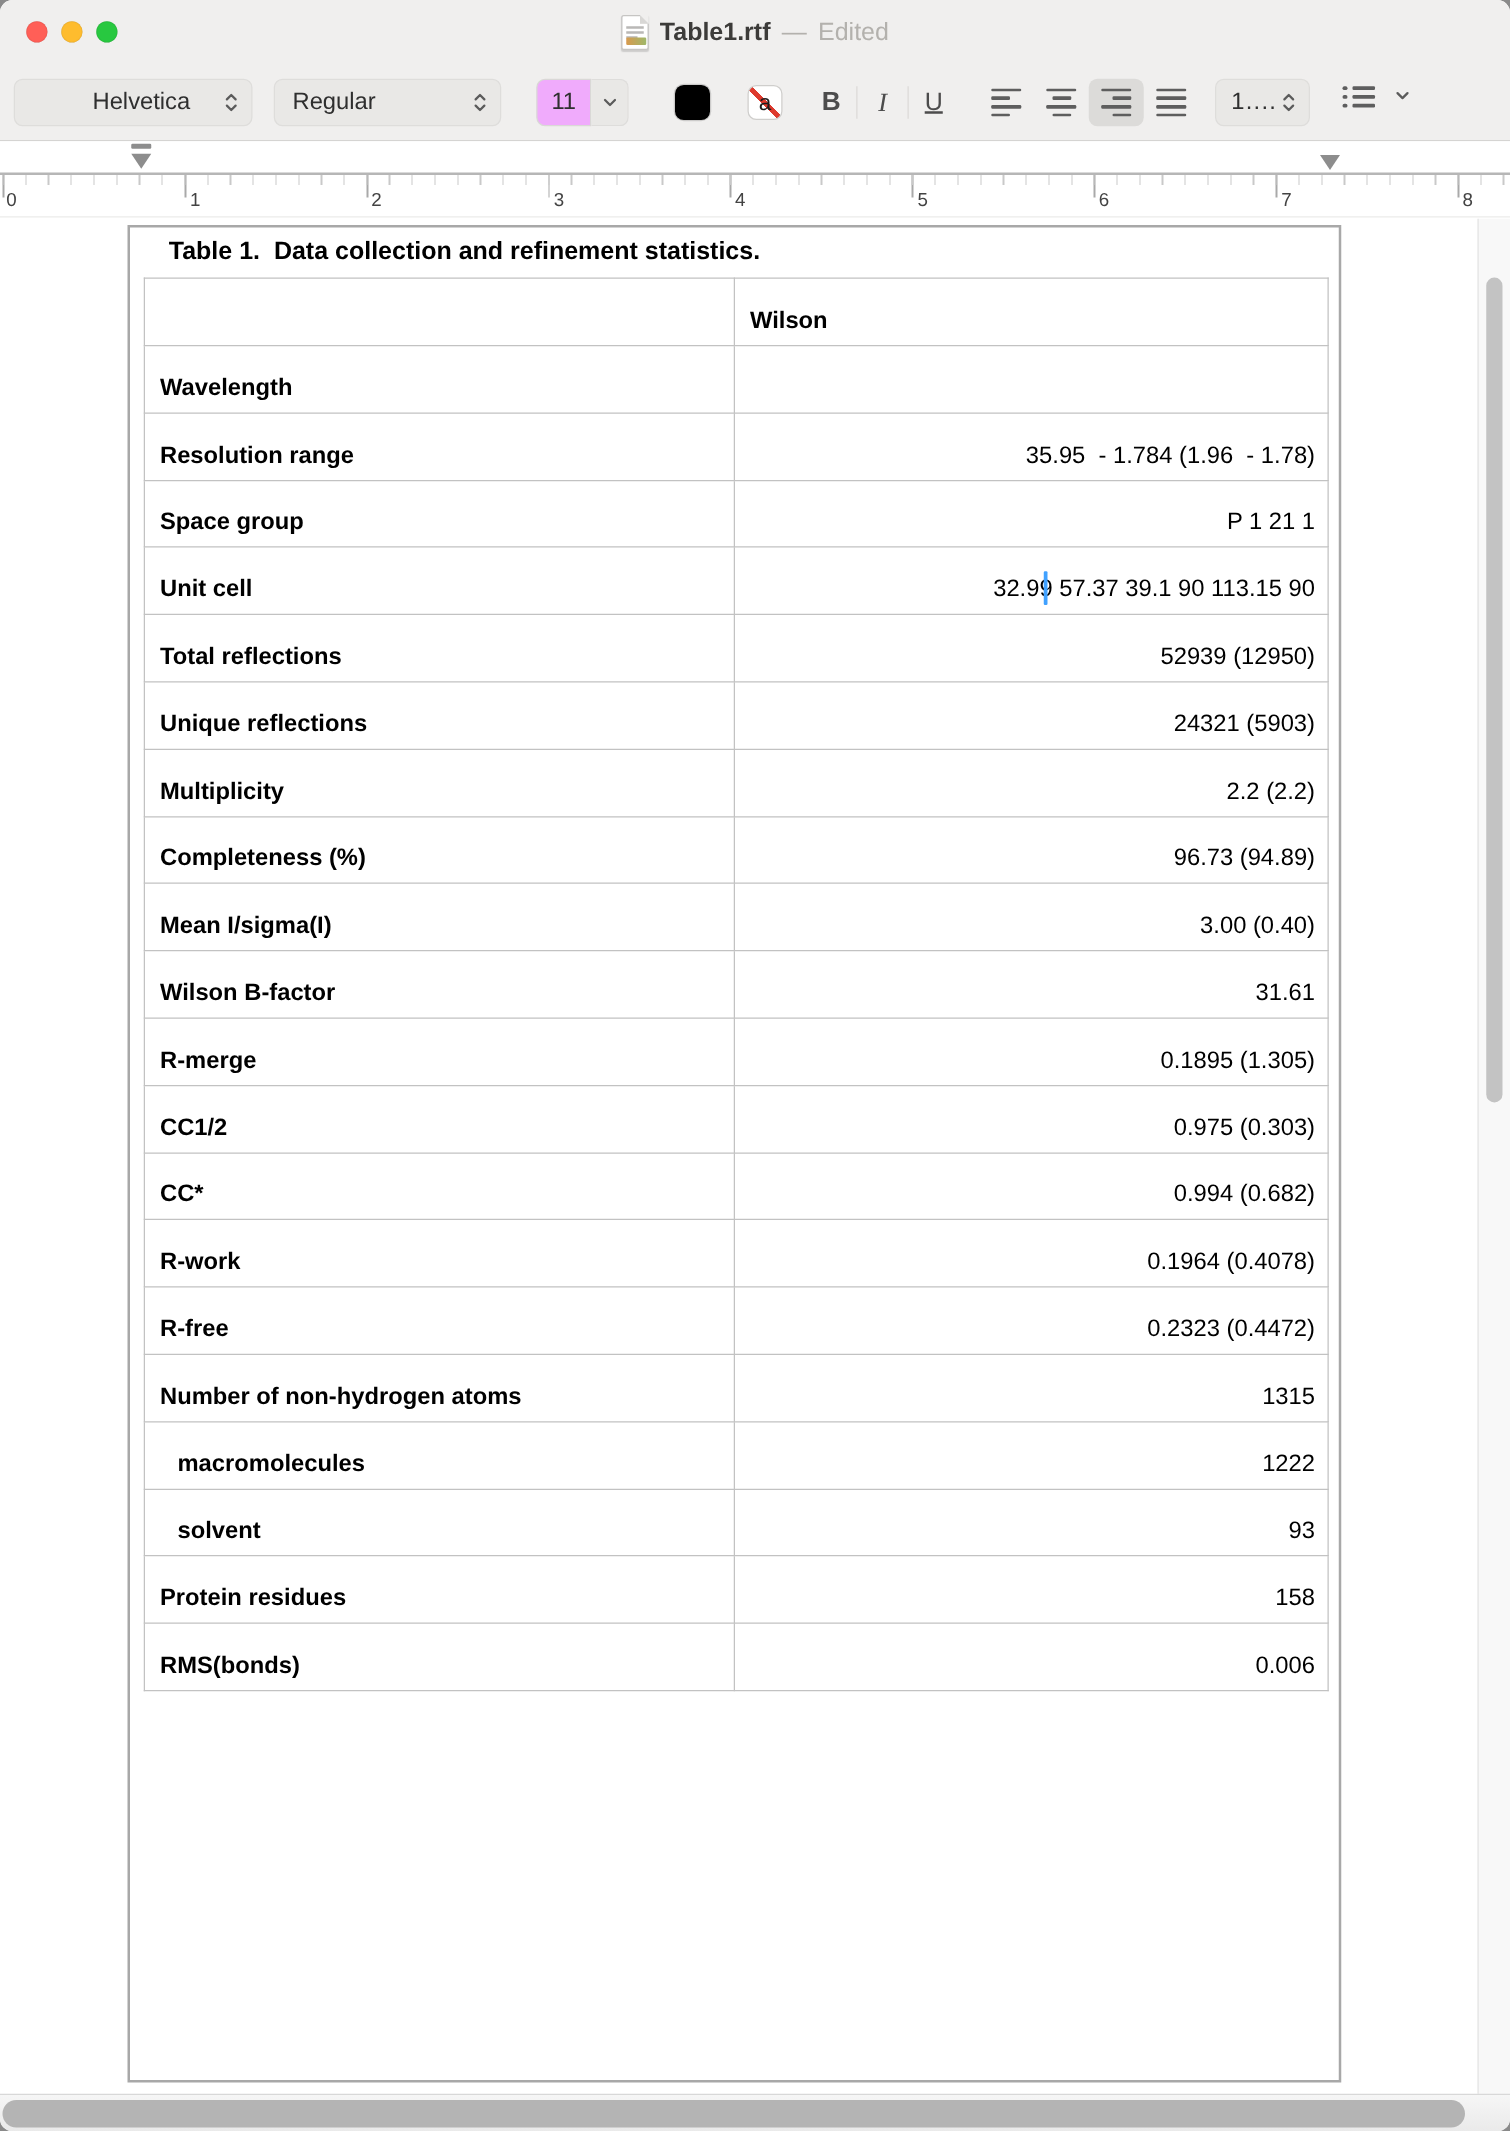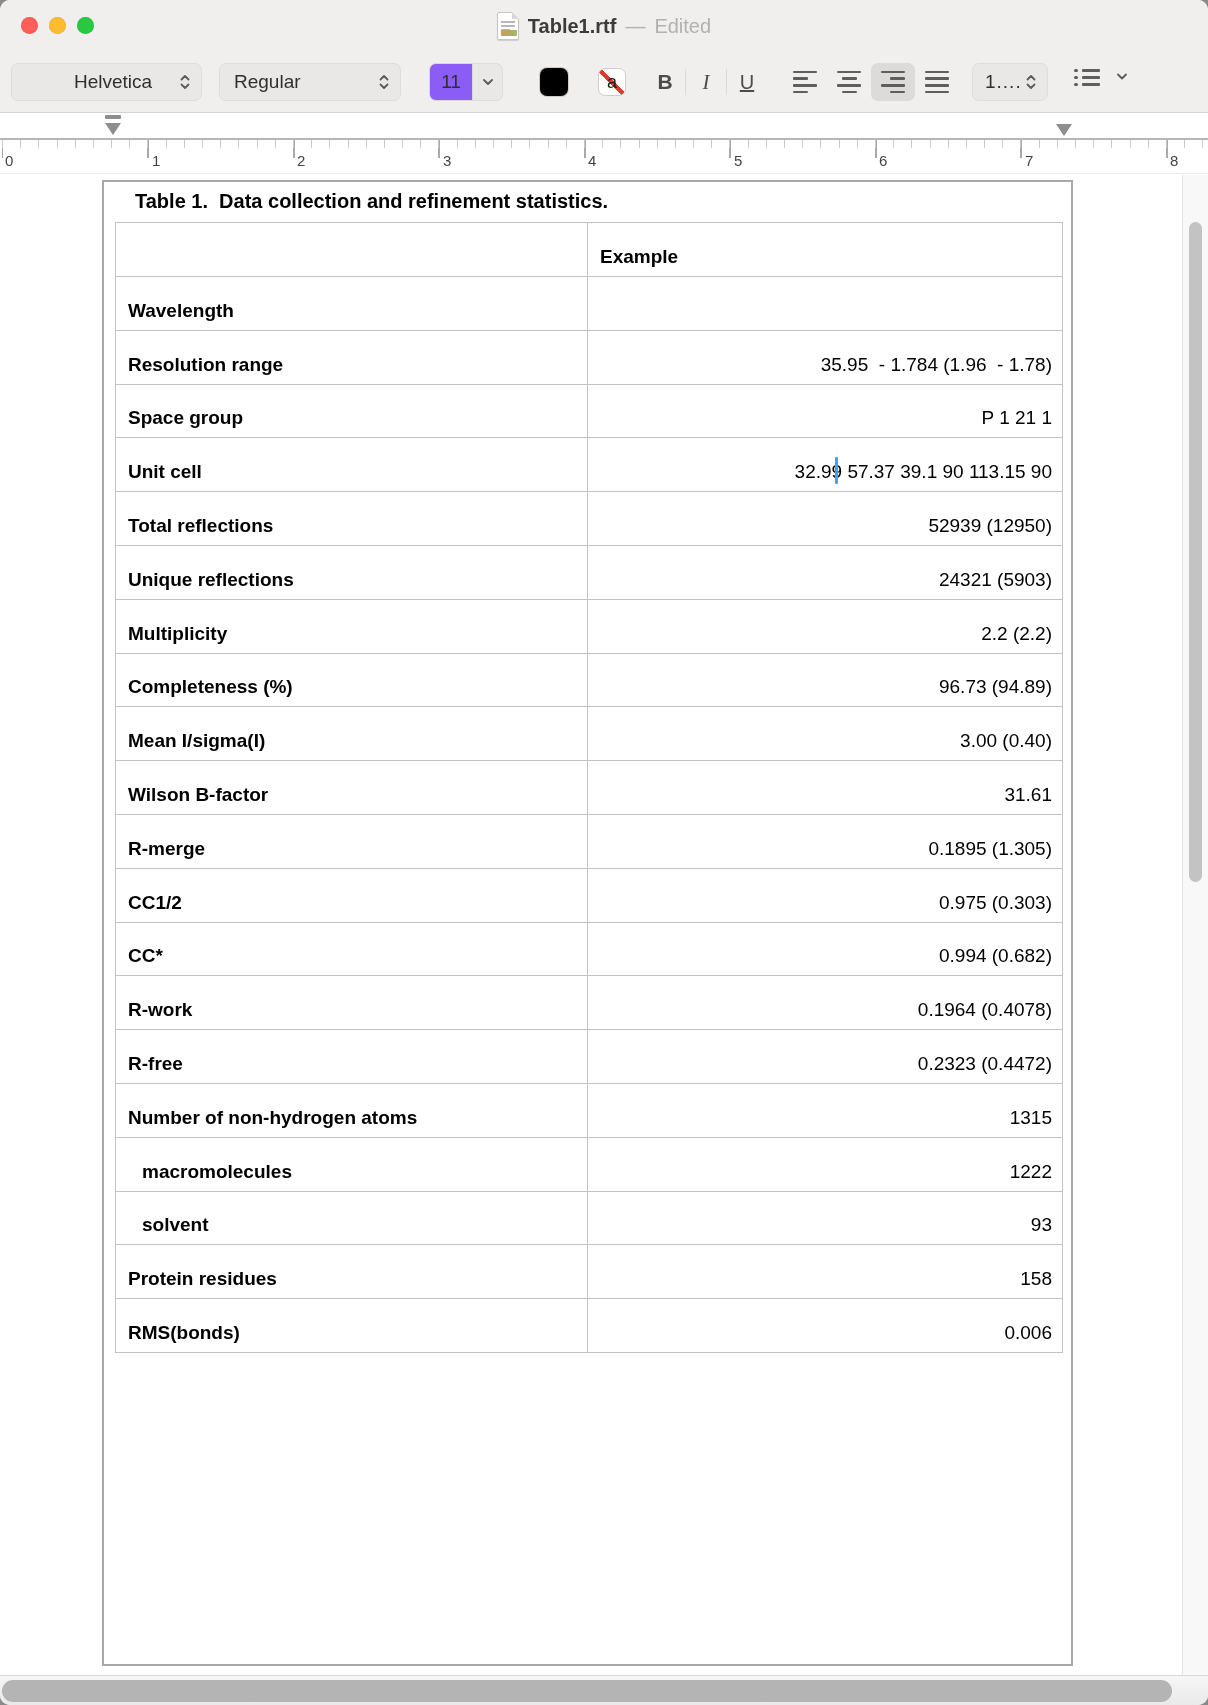--- a/index.html
+++ b/index.html
@@ -22,21 +22,21 @@
   .title-dim  { font-size:20px; color:#b3b1ad; }
 
   
   #toolbar { position:absolute; left:0; top:52px; width:100%; height:61px; background:#f0efee; border-bottom:1px solid #d5d4d2; }
   .ctl { position:absolute; top:11px; height:38px; background:#e9e8e6; border:1px solid #dedddb; border-radius:7px; display:flex; align-items:center; color:#2f2f2f; font-size:19px; }
   .ctl .lbl { padding-left:14px; flex:1; text-align:left; }
   .stepper { margin-right:10px; }
   #font-select { left:11px; width:191px;padding-left:48px; }
   #style-select { left:219px; width:182px; }
   #size-combo { left:429px; width:74px; background:none; border:none; }
-  #size-combo .num { width:44px; height:38px; background:#8b5cf6; border:1px solid #d9d8d6; border-radius:7px 0 0 7px; display:flex; align-items:center; justify-content:center; font-size:19px; color:#2f2f2f; }
+  #size-combo .num { width:44px; height:38px; background:#f0abfc; border:1px solid #d9d8d6; border-radius:7px 0 0 7px; display:flex; align-items:center; justify-content:center; font-size:19px; color:#2f2f2f; }
   #size-combo .chev { width:30px; height:38px; background:#e9e8e6; border:1px solid #dedddb; border-left:none; border-radius:0 7px 7px 0; display:flex; align-items:center; justify-content:center; }
   .well { position:absolute; top:16px; width:28px; height:28px; border-radius:7px; }
   #well-text { left:540px; background:#000; box-shadow:0 0 0 1px rgba(0,0,0,.15); }
   #well-bg { left:598px; background:#fff; border:1px solid #cfcecc; display:flex; align-items:center; justify-content:center; font-size:18px; color:#1d1d1d;
              background-image:linear-gradient(45deg,transparent 44%,#de3a2d 44%,#de3a2d 54%,transparent 54%); }
   #biu { position:absolute; left:645px; top:11px; height:38px; display:flex; align-items:center; }
   .biu-btn { width:40px; text-align:center; font-size:21px; color:#4c4c4c; }
   #btn-bold { font-weight:bold; }
   #btn-italic { font-style:italic; font-family:"Liberation Serif",serif; }
   #btn-underline { text-decoration:underline; font-size:20px; }
@@ -232,21 +232,21 @@
     <div id="page-frame">
       <div id="doc-title">Table 1.&nbsp; Data collection and refinement statistics.</div>
       <table id="stats-table">
         <colgroup>
             <col class="c1">
             <col class="c2">
           </colgroup>
         <tbody>
             <tr class="hdr">
           <td class="label"></td>
-          <td class="hcell">Example</td>
+          <td class="hcell">Wilson</td>
         </tr>
         <tr>
               <td class="label">Wavelength</td>
               <td class="value"></td>
             </tr>
         <tr>
               <td class="label">Resolution range</td>
               <td class="value">35.95&nbsp; - 1.784 (1.96&nbsp; - 1.78)</td>
             </tr>
         <tr>

